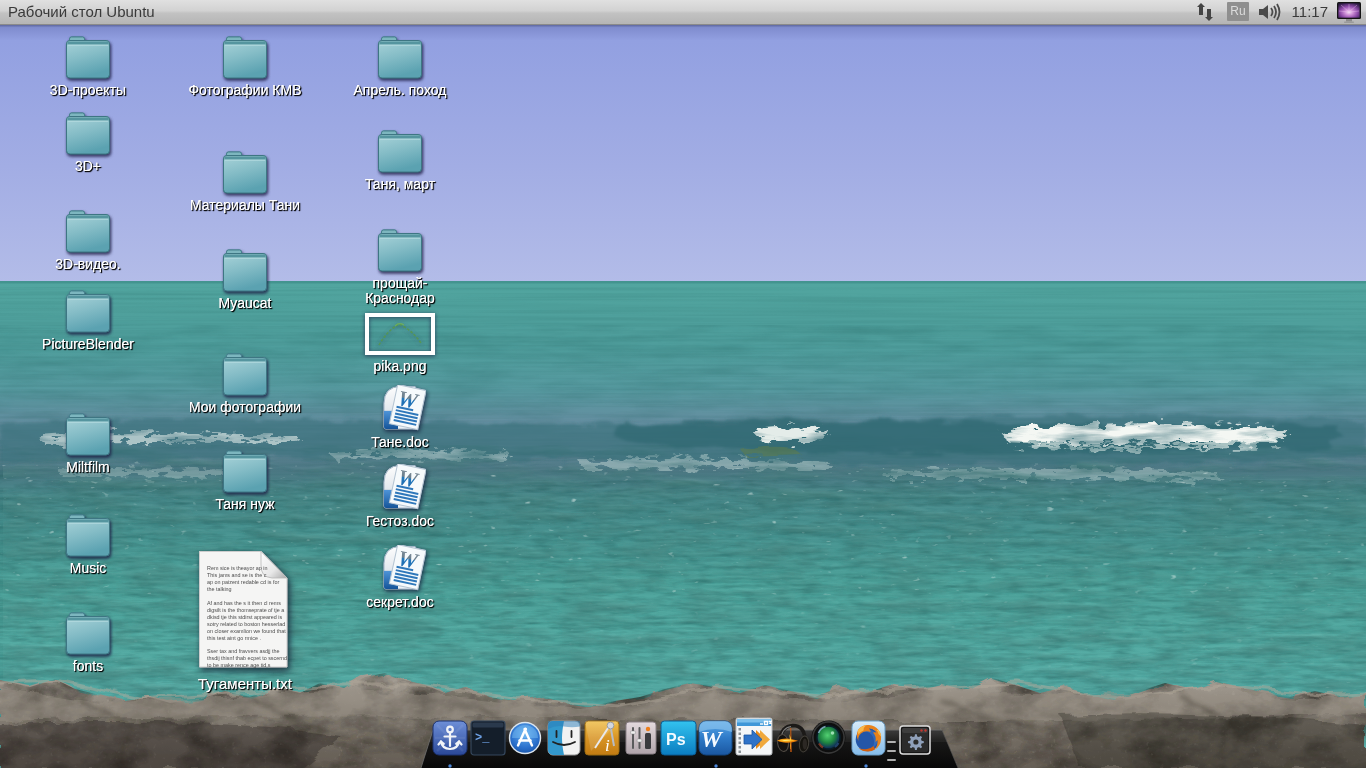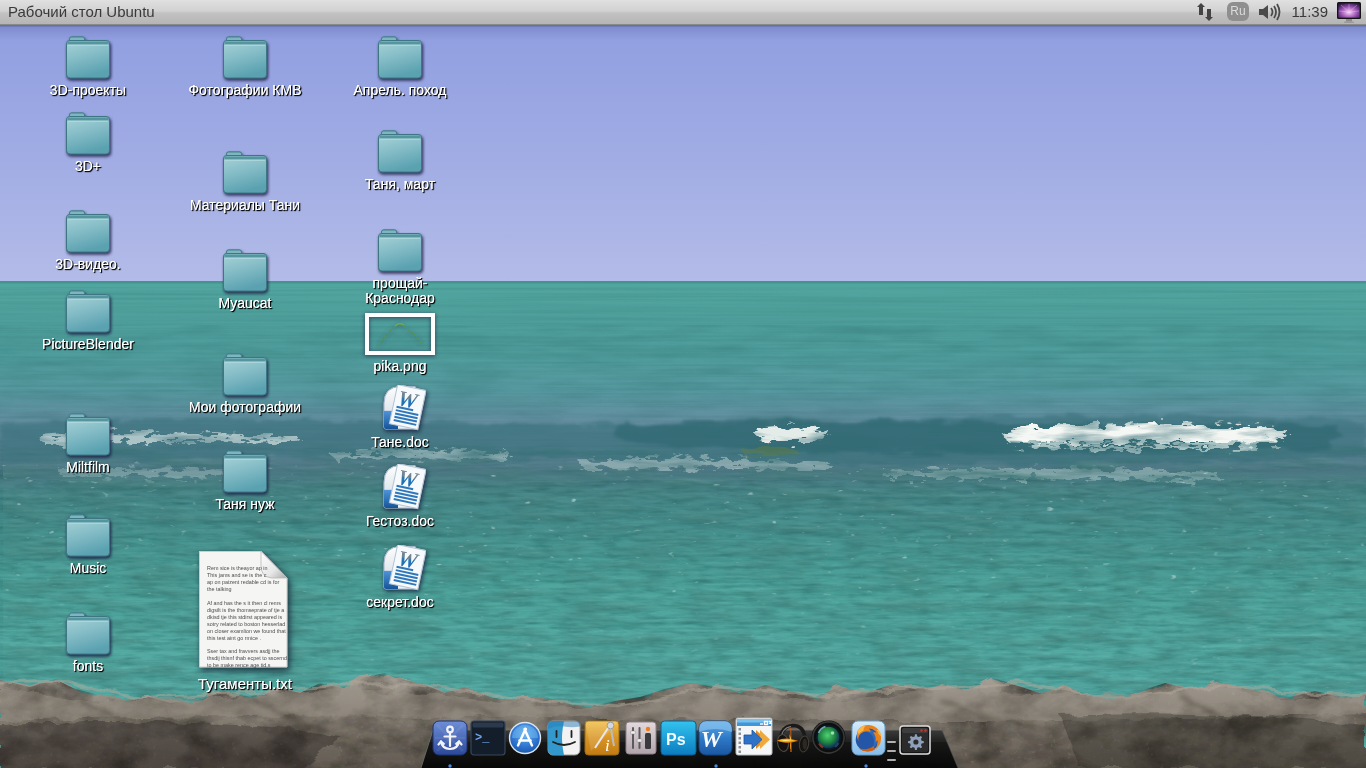--- a/index.html
+++ b/index.html
@@ -6,21 +6,21 @@
   body{width:1366px;height:768px;overflow:hidden;position:relative;
        font-family:"Liberation Sans",sans-serif;background:#8d9bdf;}
   #wall{position:absolute;left:0;top:25px;width:1366px;height:743px;}
   
   #panel{position:absolute;left:0;top:0;width:1366px;height:25px;
     background:linear-gradient(#e0e0e0 0%,#d2d2d2 45%,#c2c2c2 55%,#b5b5b5 100%);
     border-bottom:1px solid #8a8a8a;box-sizing:border-box;z-index:50;}
   #panel .title{position:absolute;left:8px;top:3px;font-size:15px;font-weight:normal;color:#3a3a3a;}
   #panel .clock{position:absolute;right:38px;top:3px;font-size:15px;color:#3a3a3a;}
   #panel .rubox{position:absolute;left:1227px;top:2px;width:22px;height:19px;background:#8f8f8f;
-     border-radius:6px;color:#dcdcdc;font-size:12px;text-align:center;line-height:19px;}
+     border-radius:1px;color:#dcdcdc;font-size:12px;text-align:center;line-height:19px;}
   
   .di{position:absolute;width:120px;text-align:center;z-index:10;}
   .di .lab{margin-top:4px;font-size:14px;color:#fff;line-height:15px;
      text-shadow:1px 1px 1px rgba(0,0,0,0.9);}
   .di svg{display:block;margin:0 auto;}
   
   #dock{position:absolute;left:0;top:0;width:1366px;height:768px;z-index:30;pointer-events:none;}
 </style>
 </head>
 <body>
@@ -176,21 +176,21 @@
     <path d="M5,6 L9,6 L9,14 L11,14 L7,18 L3,14 L5,14 Z" fill="#444" transform="translate(8,0)"></path>
     <path d="M5,12 L9,12 L9,4 L11,4 L7,0 L3,4 L5,4 Z" fill="#444"></path>
   </svg>
   <div class="rubox">Ru</div>
   <svg style="position:absolute;left:1257px;top:3px" width="26" height="18" viewBox="0 0 26 18">
     <path d="M2,6 L6,6 L11,2 L11,16 L6,12 L2,12 Z" fill="#4a4a4a"></path>
     <path d="M14,5 Q17,9 14,13" stroke="#4a4a4a" stroke-width="1.8" fill="none"></path>
     <path d="M17,3 Q21,9 17,15" stroke="#4a4a4a" stroke-width="1.8" fill="none"></path>
     <path d="M20,1 Q25,9 20,17" stroke="#4a4a4a" stroke-width="1.8" fill="none"></path>
   </svg>
-  <div class="clock">11:39</div>
+  <div class="clock">11:17</div>
   <svg style="position:absolute;left:1337px;top:2px" width="24" height="21" viewBox="0 0 24 21">
     <defs>
       <radialGradient id="aurora" cx="0.5" cy="0.62" r="0.75">
         <stop offset="0" stop-color="#f2dcf4"></stop>
         <stop offset="0.25" stop-color="#cf8fd8"></stop>
         <stop offset="0.55" stop-color="#8d4aa8"></stop>
         <stop offset="0.85" stop-color="#3d2256"></stop>
         <stop offset="1" stop-color="#241538"></stop>
       </radialGradient>
     </defs>

